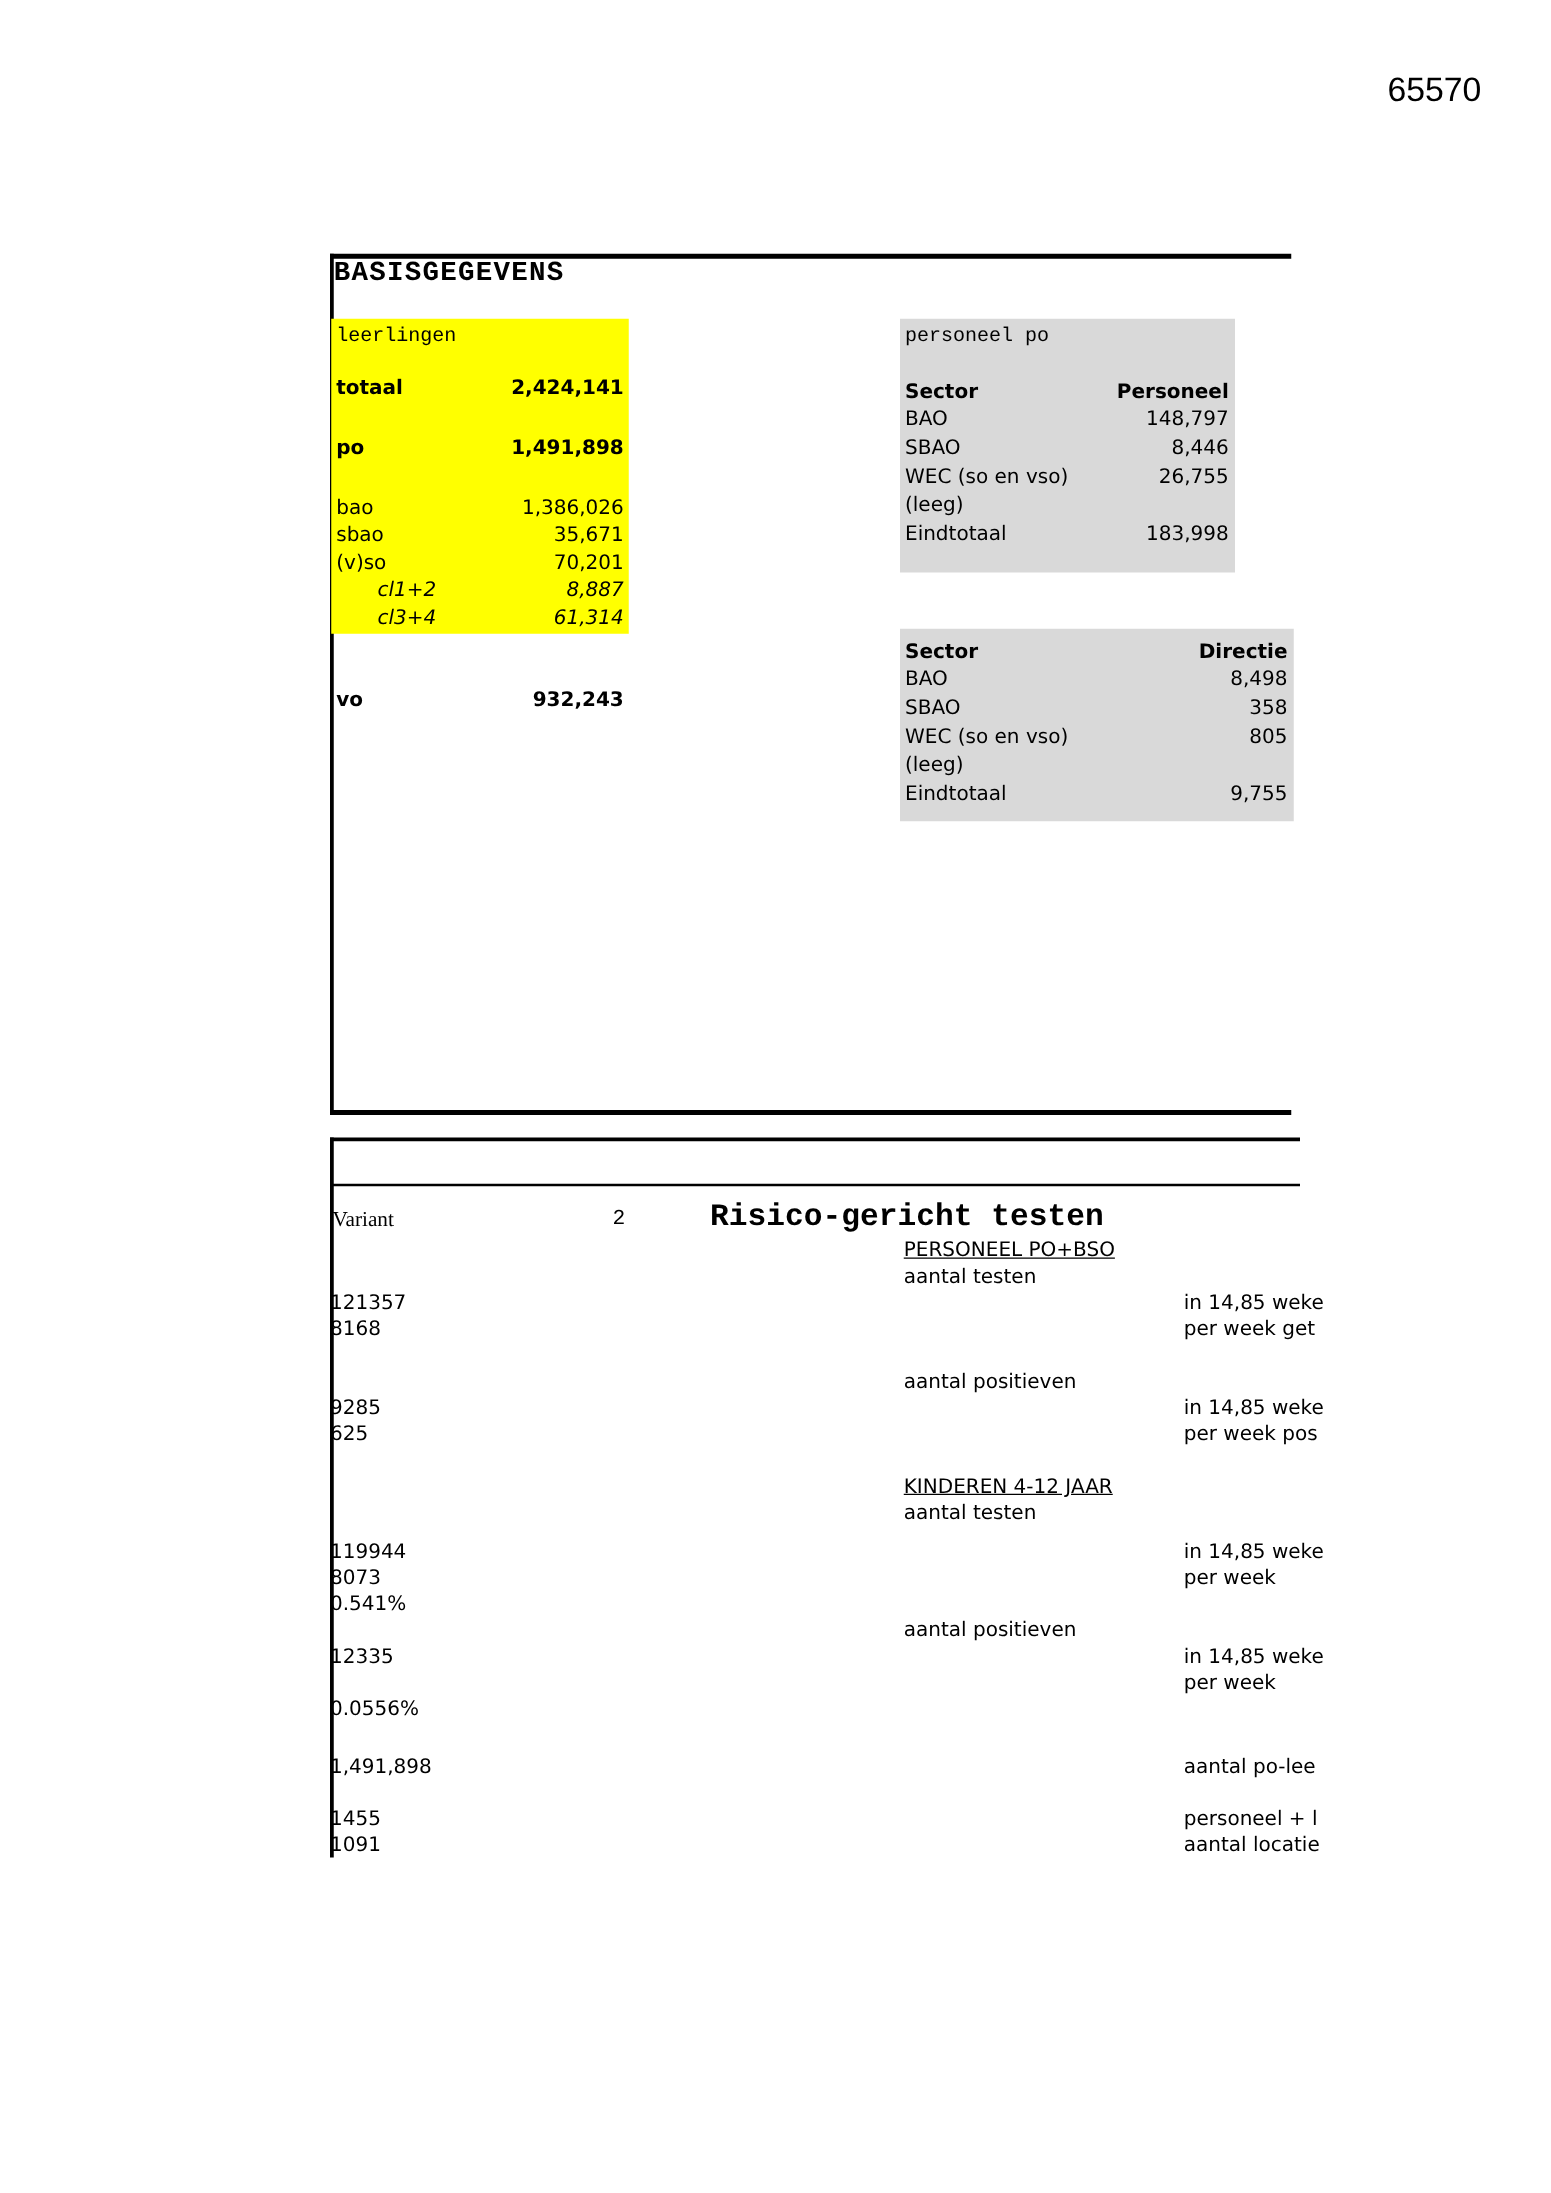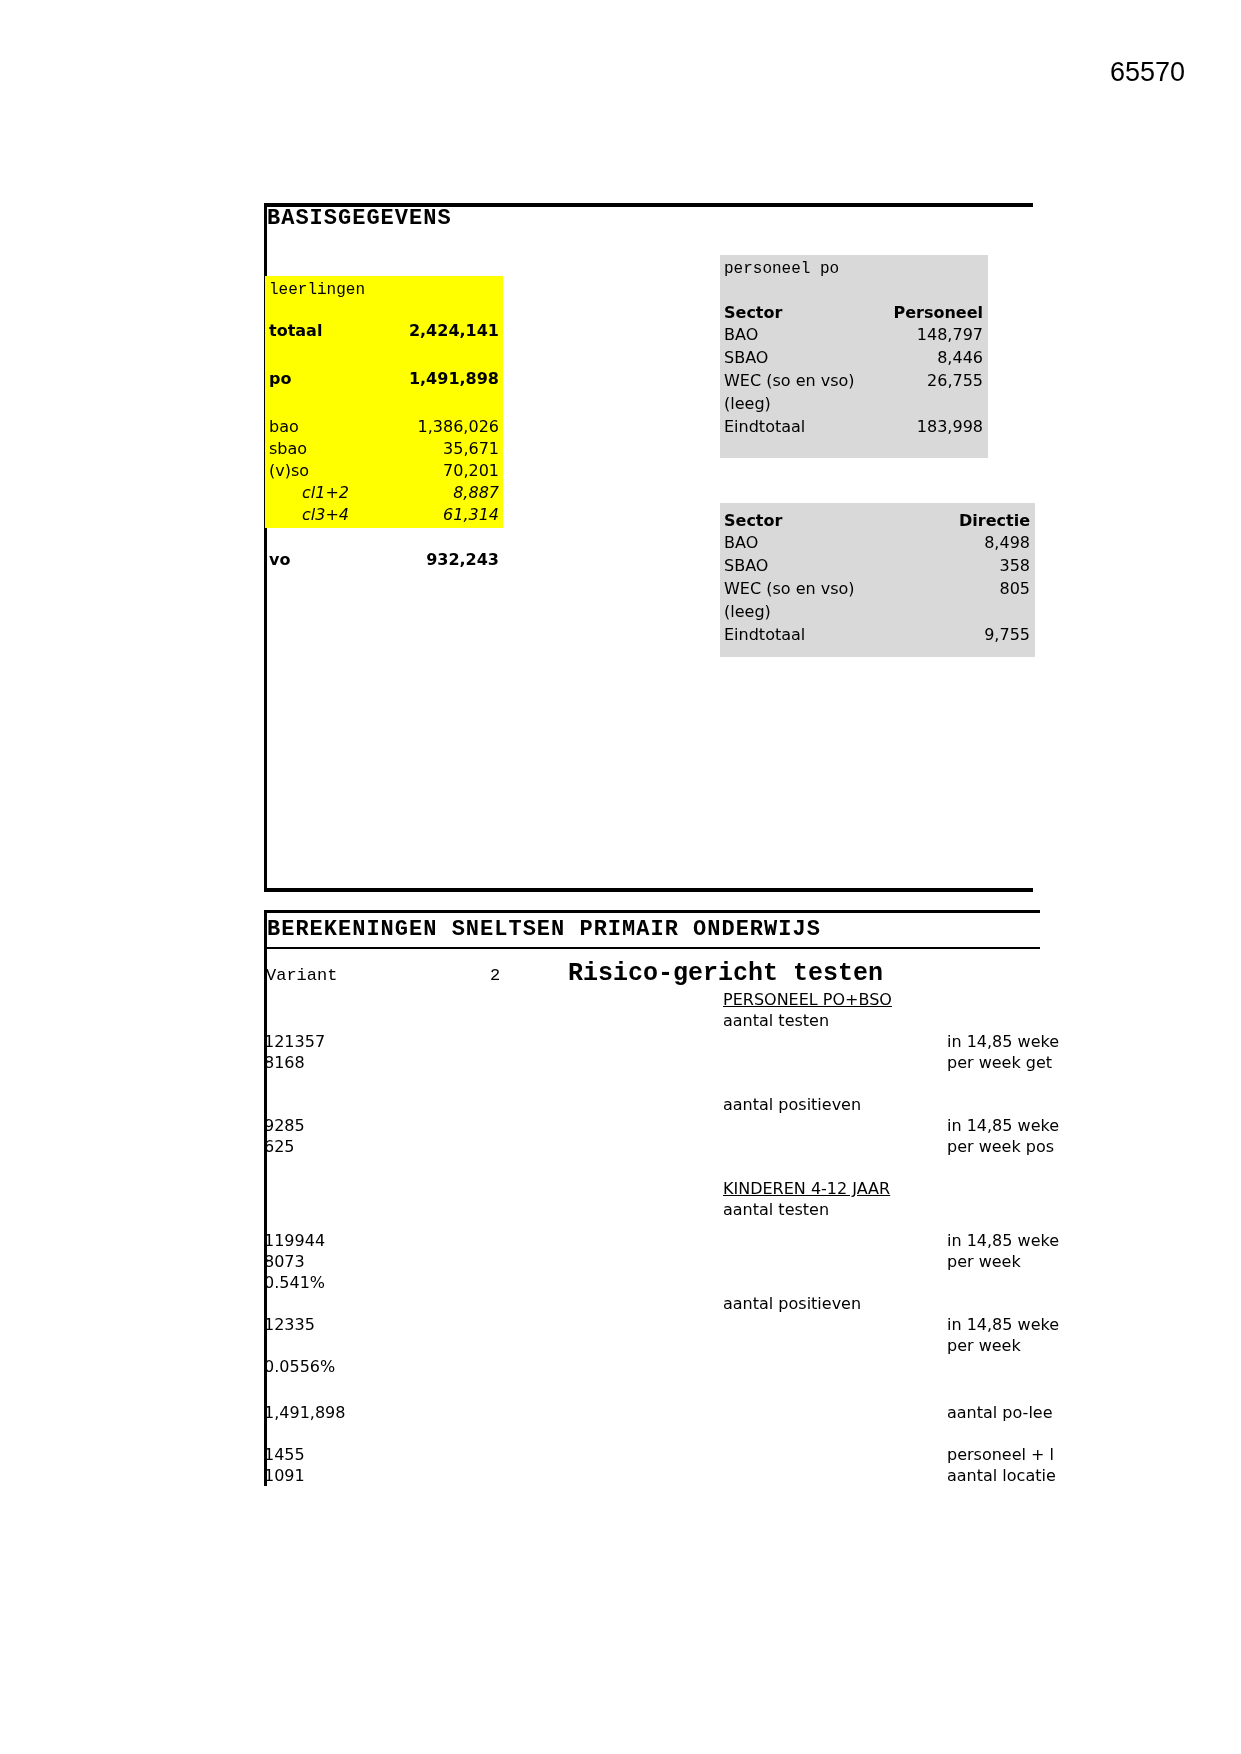--- a/index.html
+++ b/index.html
@@ -14,21 +14,21 @@
   #pageno { left:1090px; top:57px; width:95px; text-align:right;
     font-family:"Liberation Sans", sans-serif; font-size:27px; }
 
   
   #box1 { left:264px; top:203px; width:769px; height:689px; box-sizing:border-box;
     border-top:4px solid #000; border-left:3px solid #000; border-bottom:4px solid #000; }
   #title1 { left:267px; top:206px; font-family:"Liberation Mono", monospace;
     font-weight:bold; font-size:22px; letter-spacing:1px; }
 
   
-  #ytable { left:265px; top:255px; width:238px; height:252px; background:#ffff00;margin-top:21px; }
+  #ytable { left:265px; top:255px; width:238px; height:252px; background:#ffff00; }
   #ylabel { position:absolute; left:4px; top:5px;
     font-family:"Liberation Mono", monospace; font-size:16px; }
   #yrows { position:absolute; left:0; top:45px; width:238px; }
   .yrow { position:relative; height:22px; font-size:16px; }
   .yrow .ylbl { position:absolute; left:4px; white-space:nowrap; }
   .yrow .yval { position:absolute; left:0; width:234px; text-align:right; white-space:nowrap; }
   .yrow.b { font-weight:bold; }
   .yrow.i { font-style:italic; }
   .yrow.i .ylbl { left:37px; }
   .yrow.sp26 { height:26px; }
@@ -56,21 +56,21 @@
   .grow .glbl { position:absolute; left:4px; white-space:nowrap; }
   .grow .gval { position:absolute; left:0; right:5px; text-align:right; white-space:nowrap; }
 
   
   #box2 { left:264px; top:910px; width:776px; height:576px; box-sizing:border-box;
     border-top:3px solid #000; border-left:3px solid #000; }
   #title2 { left:267px; top:917px; font-family:"Liberation Mono", monospace;
     font-weight:bold; font-size:22px; letter-spacing:1px; white-space:nowrap; }
   #title2-rule { left:264px; top:947px; width:776px; height:2px; background:#000; }
 
-  #variant-label { left:266px; top:966px; font-family:Liberation Mono, monospace; font-size:17px; }
+  #variant-label { left:266px; top:966px; font-family:Liberation Serif, serif; font-size:17px; }
   #variant-value { left:490px; top:966px; font-family:"Liberation Mono", monospace; font-size:17px; }
   #variant-name  { left:568px; top:959px; font-family:"Liberation Mono", monospace;
     font-weight:bold; font-size:25px; white-space:nowrap; }
 
   
   #calc { left:264px; top:990px; width:810px; }
   .cl { position:relative; height:21px; font-size:16px; }
   .cl .lbl { position:absolute; left:459px; white-space:nowrap; }
   .cl .num { position:absolute; left:0; width:678px; text-align:left; white-space:nowrap; }
   .cl .txt { position:absolute; left:683px; white-space:nowrap; }
@@ -208,21 +208,20 @@
         </div>
 
         <div class="grow">
           <span class="glbl">Eindtotaal</span>
           <span class="gval">9,755</span>
         </div>
       </div>
   </div>
 
   <div id="box2" class="abs"></div>
-  <div id="title2" class="abs">BEREKENINGEN SNELTSEN PRIMAIR ONDERWIJS</div>
   <div id="title2-rule" class="abs"></div>
 
   <div id="variant-label" class="abs">Variant</div>
   <div id="variant-value" class="abs">2</div>
   <div id="variant-name" class="abs">Risico-gericht testen</div>
 
   <div id="calc" class="abs">
 
       <div class="cl u">
         <span class="num"></span>

